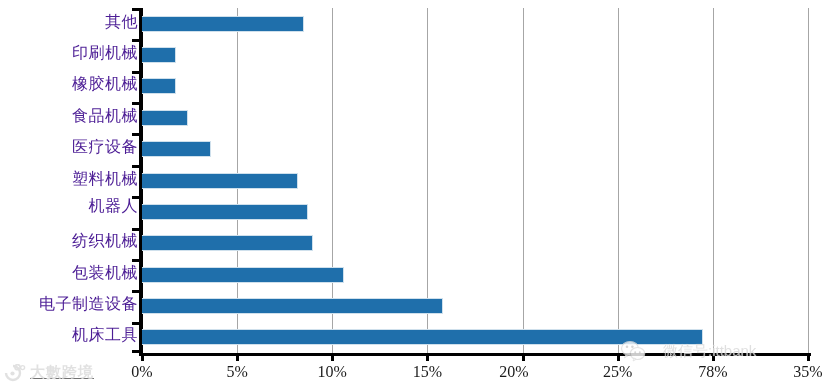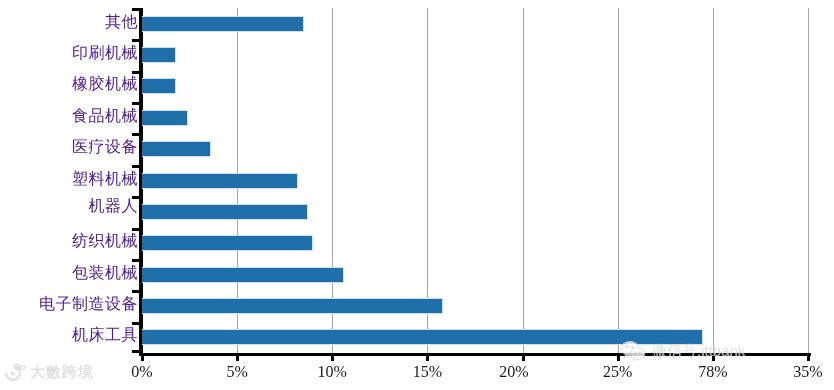--- a/index.html
+++ b/index.html
@@ -117,36 +117,37 @@
 
   
   #brand-watermark {
     position: absolute;
     left: 4px;
     top: 363px;
     display: flex;
     align-items: center;
     gap: 4px;
     opacity: 0.55;
+    text-decoration: underline;
   }
   #brand-watermark .brand-text {
     font-family: "Liberation Sans", "DejaVu Sans", sans-serif;
     font-size: 15px;
     font-weight: bold;
     color: #c9c9c9;
     letter-spacing: 1px;
   }
 
   #wechat-watermark {
     position: absolute;
     left: 620px;
     top: 340px;
     display: flex;
     align-items: center;
-    gap: 6px;
+    gap: 17px;
     opacity: 0.8;
   }
   #wechat-watermark .wc-text {
     font-family: "Liberation Sans", "DejaVu Sans", sans-serif;
     font-size: 15px;
     color: #d8d8d8;
     white-space: nowrap;
     text-shadow: 0 0 1px rgba(255,255,255,0.9);
   }
 </style>

